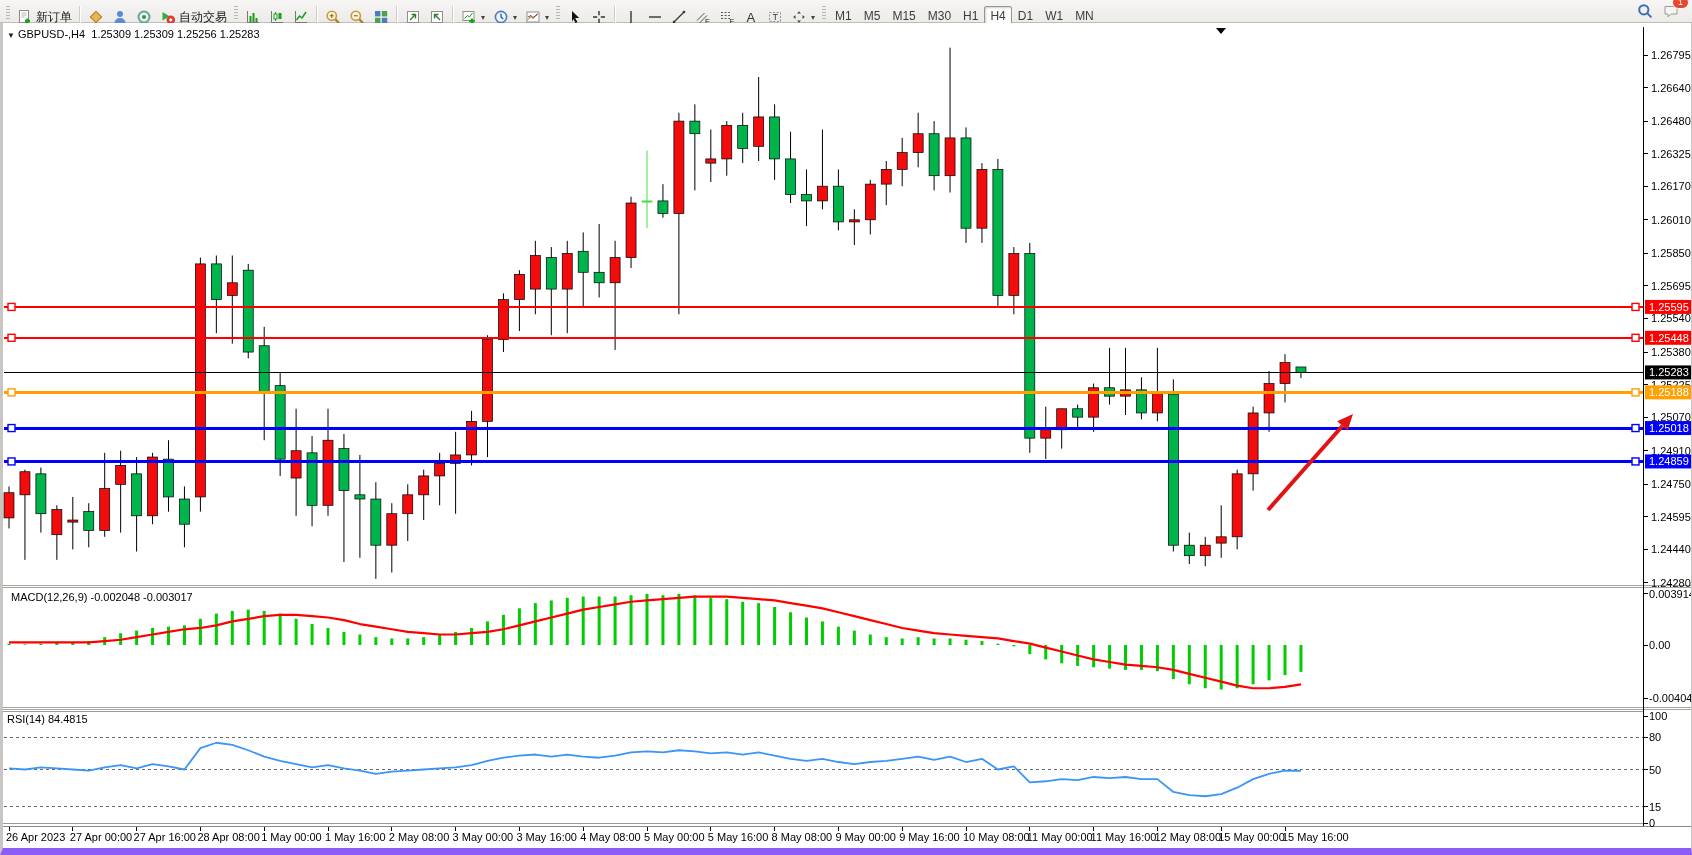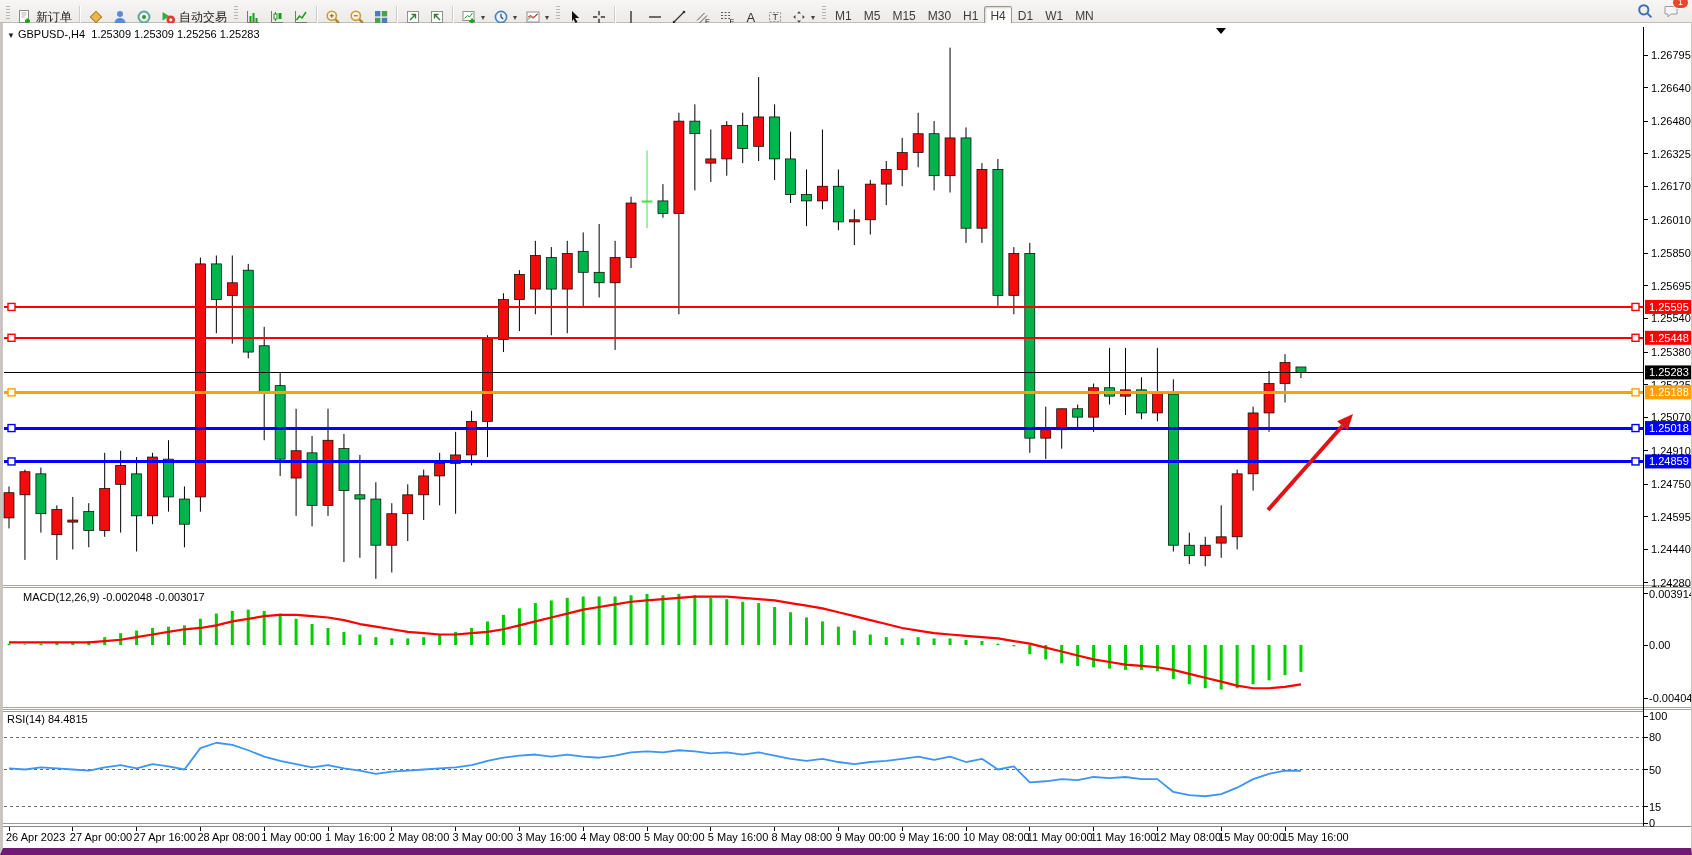--- a/index.html
+++ b/index.html
@@ -8,25 +8,25 @@
   .grip{width:4px;height:15px;margin:0 3px;background:repeating-linear-gradient(#b9b6b1 0 1px,transparent 1px 3px)}
   .sep{width:0;height:18px;border-left:1px solid #cfccc7;border-right:1px solid #fff;margin:0 3px}
   .tb-btn{height:20px;display:flex;align-items:center;gap:3px;padding:0 3px;border:1px solid transparent;border-radius:2px;font-size:12px;color:#1a1a1a;cursor:default;white-space:nowrap}
   .tb-btn .lbl{font-size:12px}
   .tb-btn.active{background:#fdfdfc;border-color:#9a978f;box-shadow:inset 1px 1px 2px rgba(0,0,0,.18)}
   .tf-btn{height:18px;padding:0 5px;font-size:11px;color:#3c3c3c;border:1px solid transparent}
   .caret{font-size:8px;color:#444;margin-left:1px}
   .tb-right{margin-left:auto;display:flex;align-items:center}
   .chat-wrap{position:relative;margin:0 6px 0 2px}
   .badge{position:absolute;top:-5px;right:-7px;background:#e8472e;color:#fff;font-size:9px;line-height:11px;min-width:11px;text-align:center;border-radius:7px;padding:0 2px;border:1px solid #fff}
-  .chart-window{position:relative;width:1692px;height:832px;background:#fff;border-left:3px solid #c9c6c1;border-right:1px solid #c9c6c1;border-bottom:7px solid #701a75;box-sizing:border-box}
+  .chart-window{position:relative;width:1692px;height:832px;background:#fff;border-left:3px solid #c9c6c1;border-right:1px solid #c9c6c1;border-bottom:7px solid #8b5cf6;box-sizing:border-box}
   .overlay-label{position:absolute;font-size:11px;color:#000;z-index:4;pointer-events:none;white-space:pre}
   #symbolLabel{left:4px;top:5px}
   #symbolLabel .cc{font-size:8px;color:#222;margin-right:3px}
-  #macdLabel{left:20px;top:568px}
+  #macdLabel{left:8px;top:568px}
   #rsiLabel{left:4px;top:690px}
   svg text{font-family:"Liberation Sans",sans-serif}
 </style>
 </head>
 <body>
 
 <div class="toolbar" id="toolbar">
     <div class="grip"></div>
     <div class="tb-btn">
       <svg width="16" height="16">

